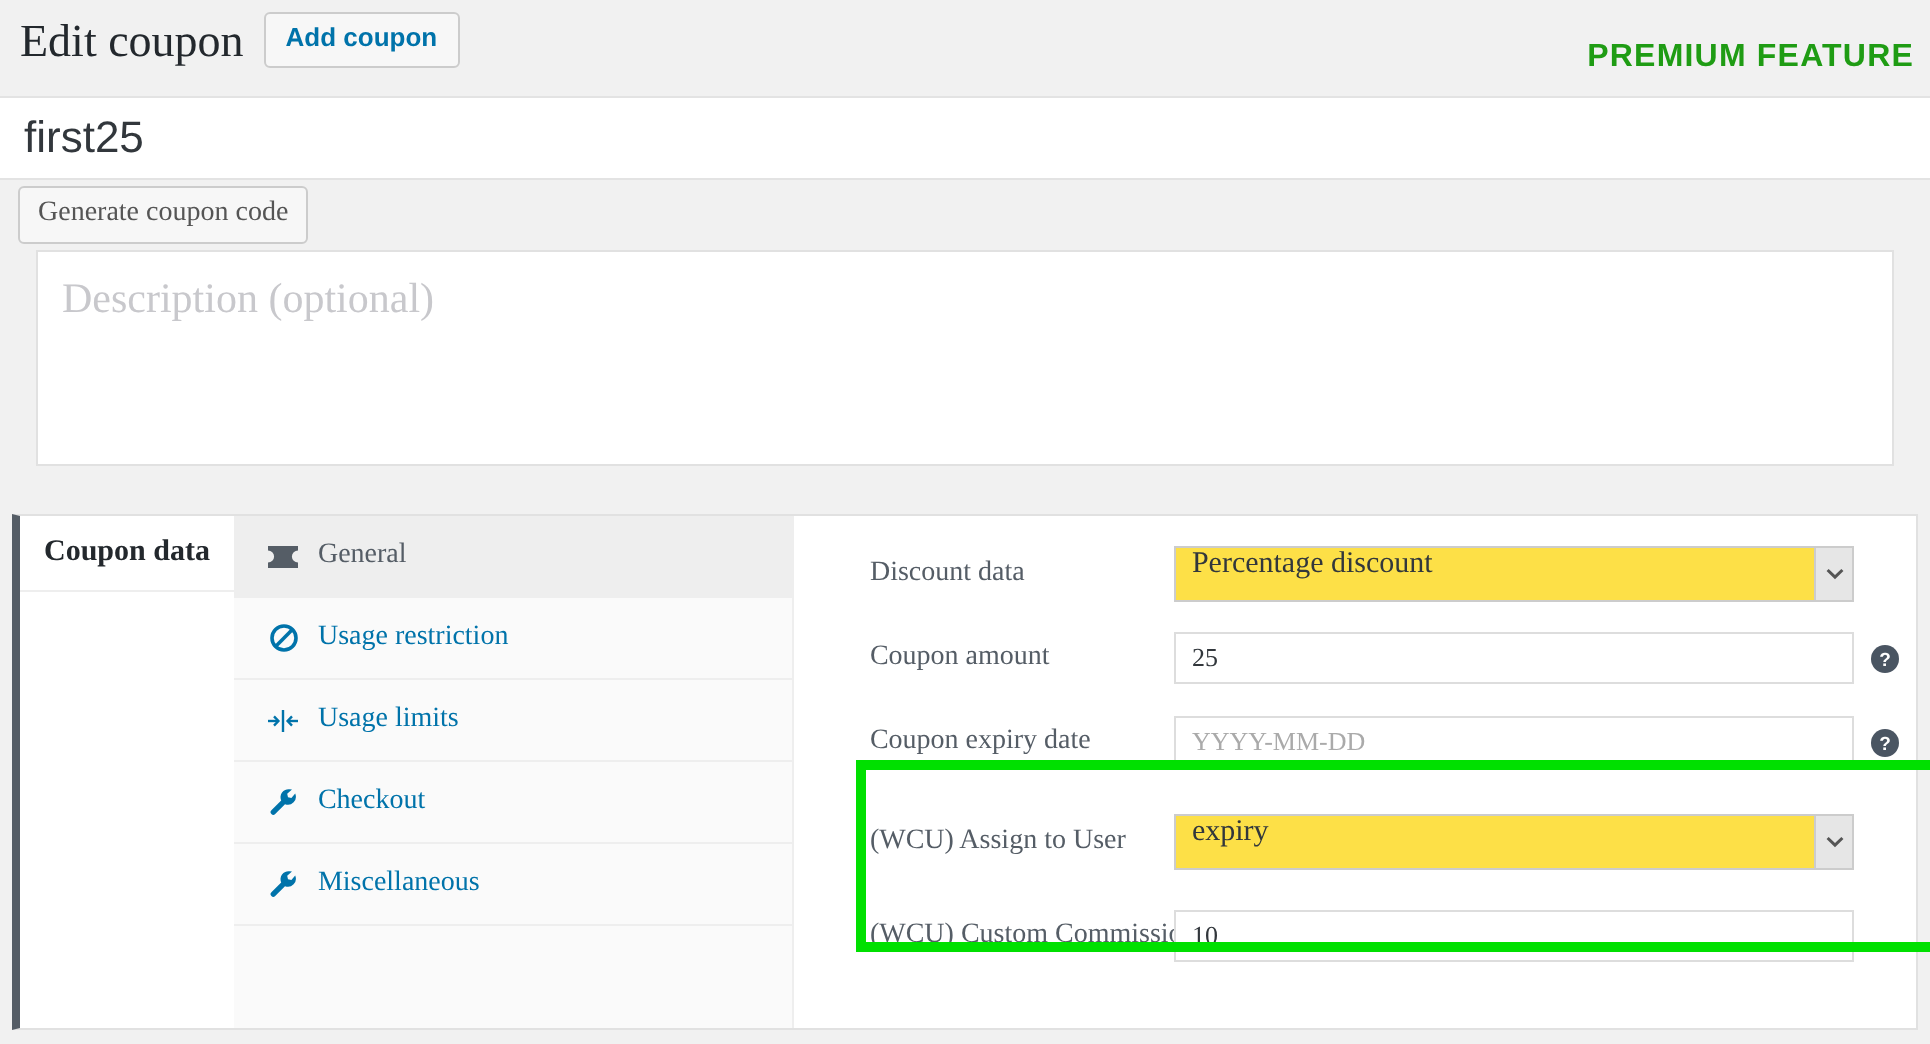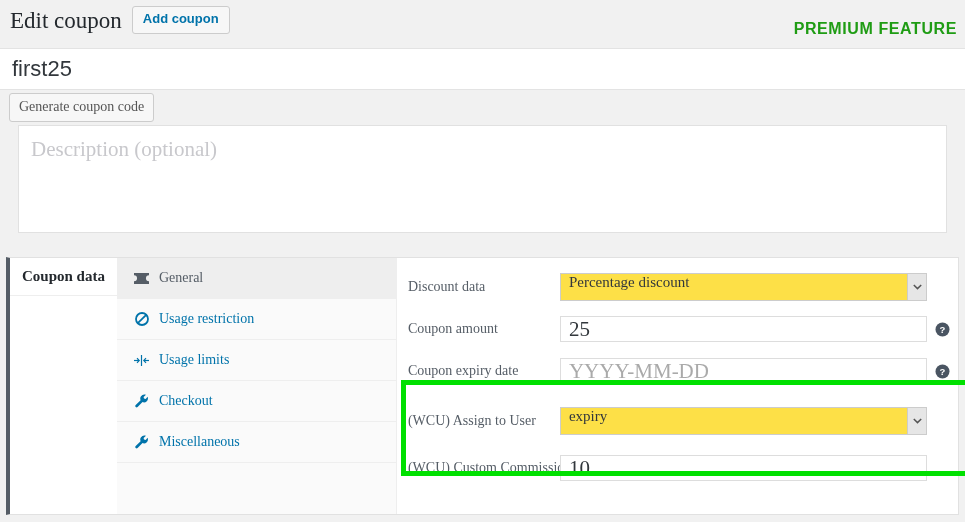--- a/index.html
+++ b/index.html
@@ -140,20 +140,21 @@
   }
   .metabox-head-title {
     font-size: 15px;
     font-weight: bold;
     color: #23282d;
   }
   .metabox-body {
     flex: 1;
     display: flex;
     min-height: 0;
+    gap: 27px;
   }
 
   
   .tabs {
     width: 280px;
     background: #fafafa;
     border-right: 1px solid #eee;
     margin: 0;
     padding: 0;
     list-style: none;
@@ -211,21 +212,21 @@
     min-width: 0;
   }
   .txt {
     width: 100%;
     height: 26px;
     border: 1px solid #ddd;
     background: #fff;
     outline: none;
     padding: 0 8px;
     font-family: "Liberation Serif", "DejaVu Serif", serif;
-    font-size: 21px;
+    font-size: 13px;
     color: #32373c;
   }
   .txt::placeholder { color: #aaa; }
 
   .sel {
     width: 100%;
     height: 28px;
     border: 1px solid #ccc;
     background: #fde047;
     display: flex;

